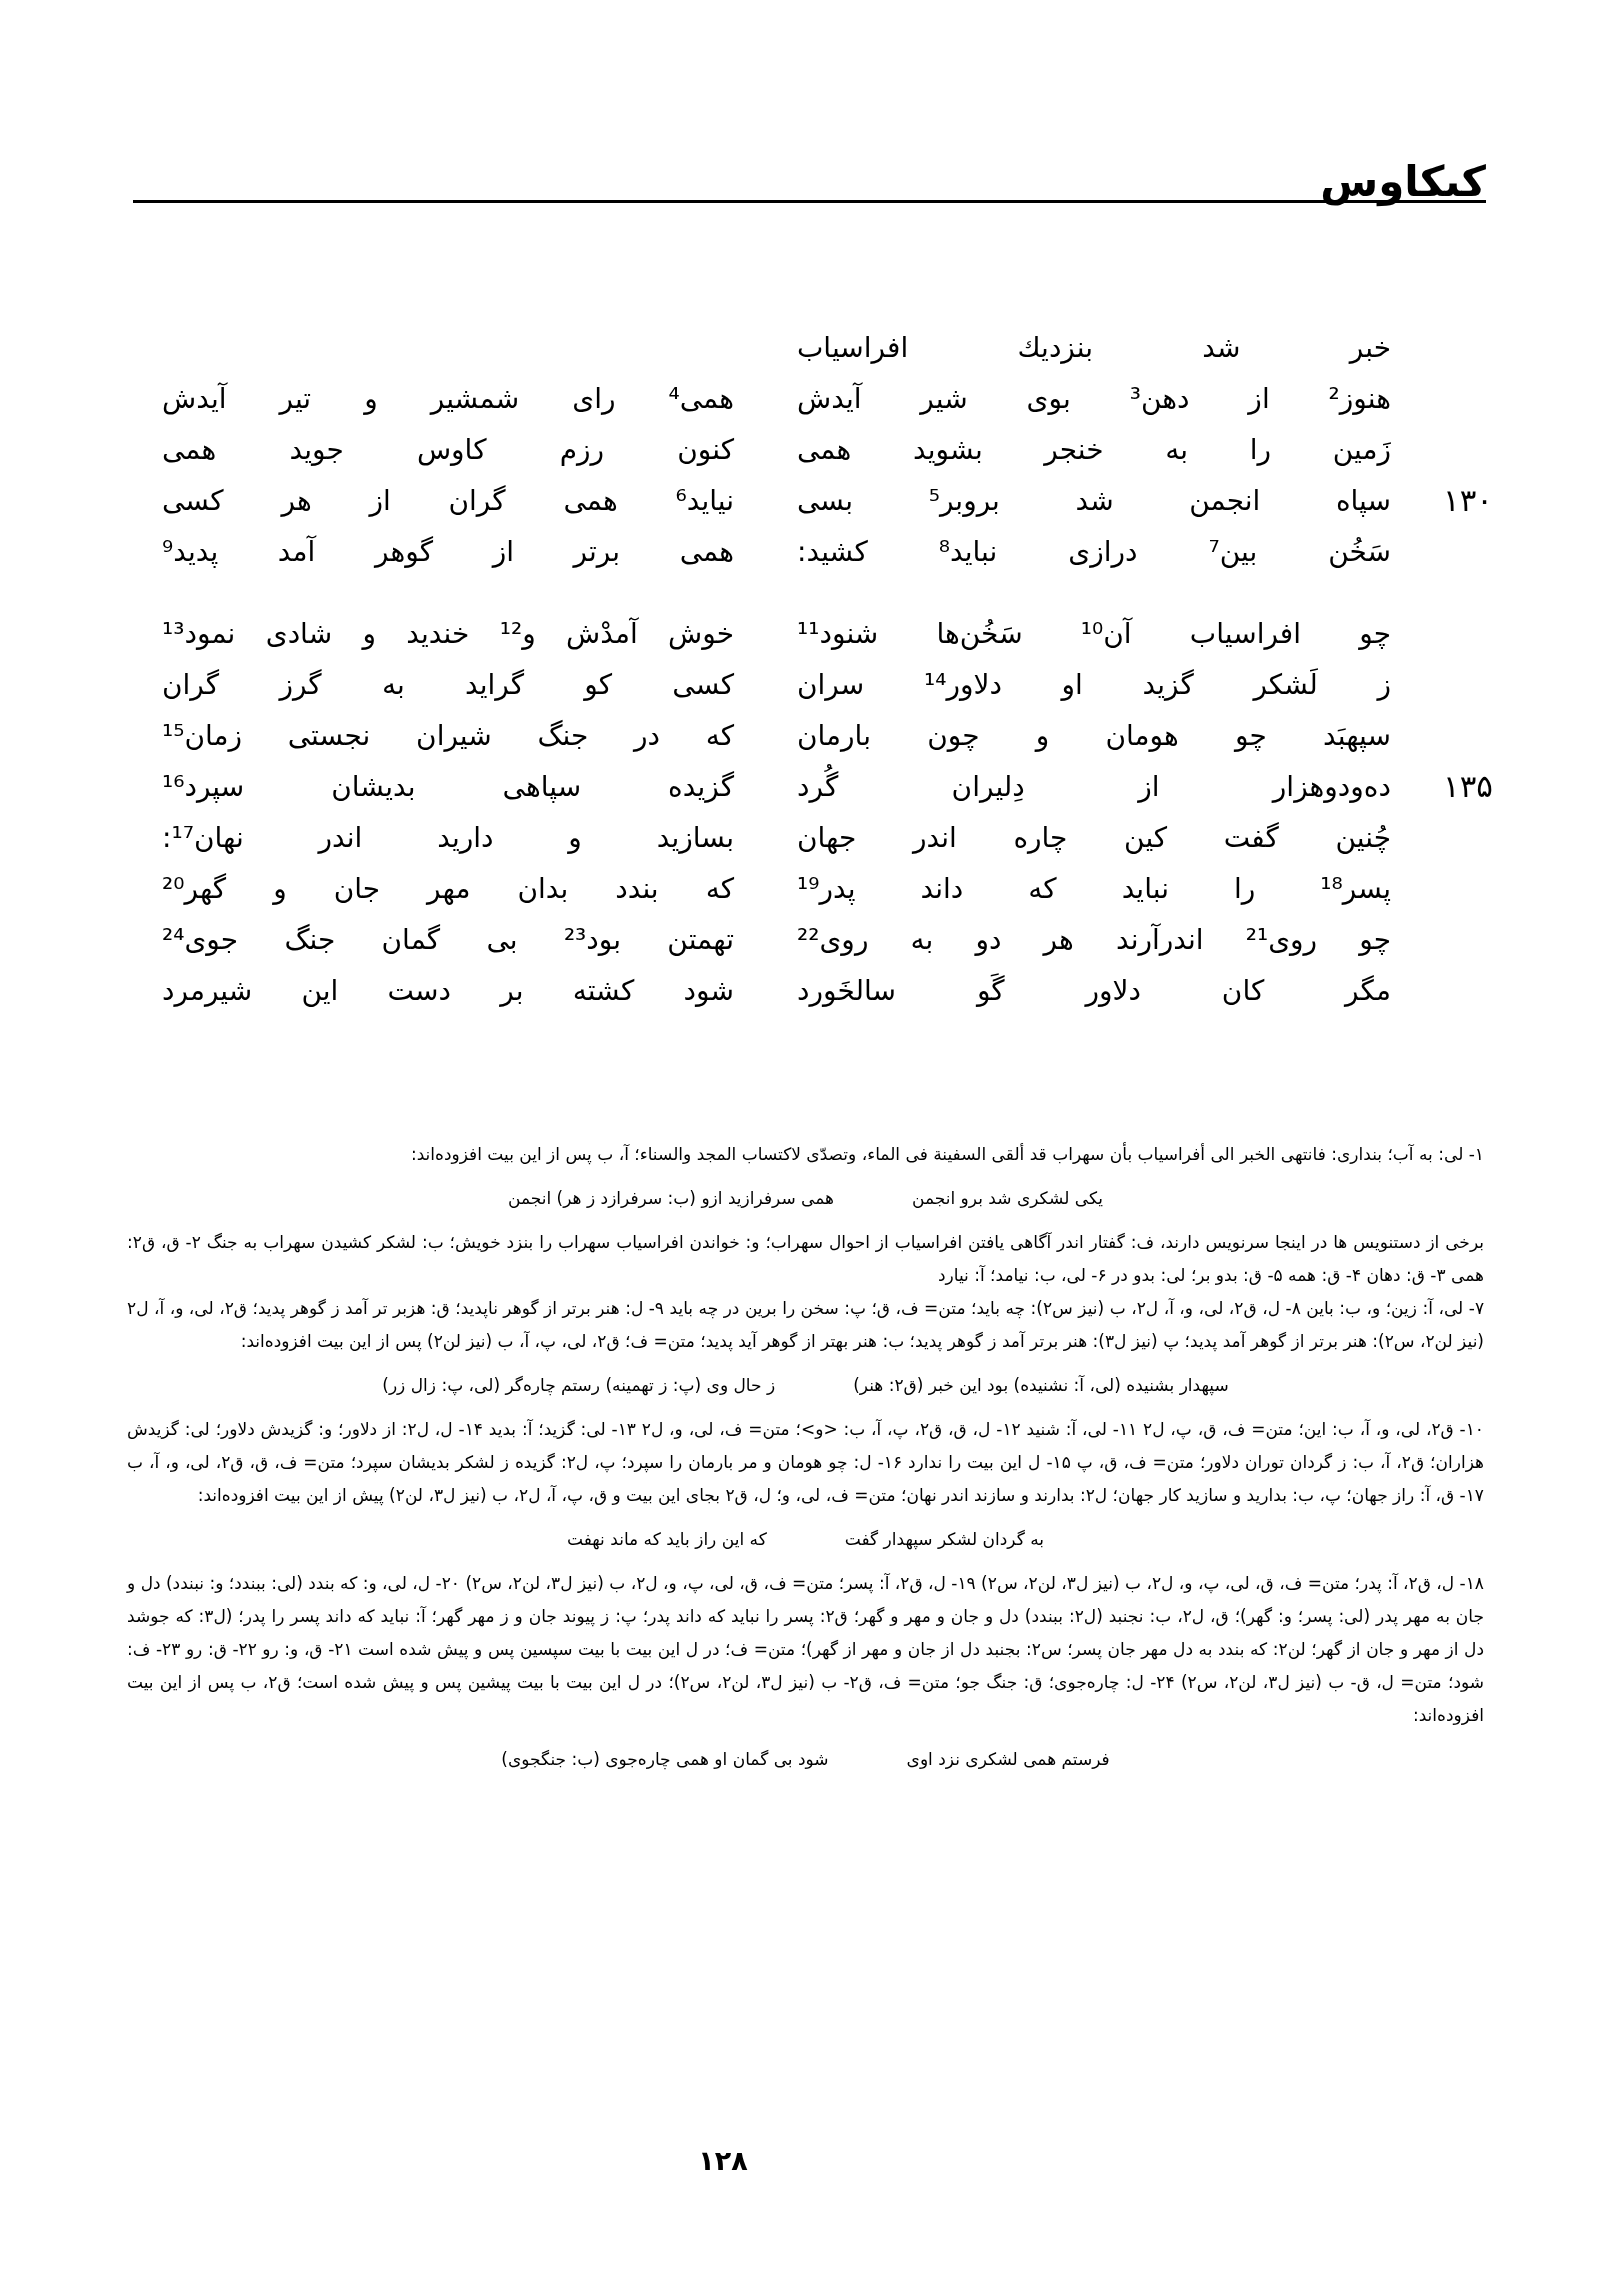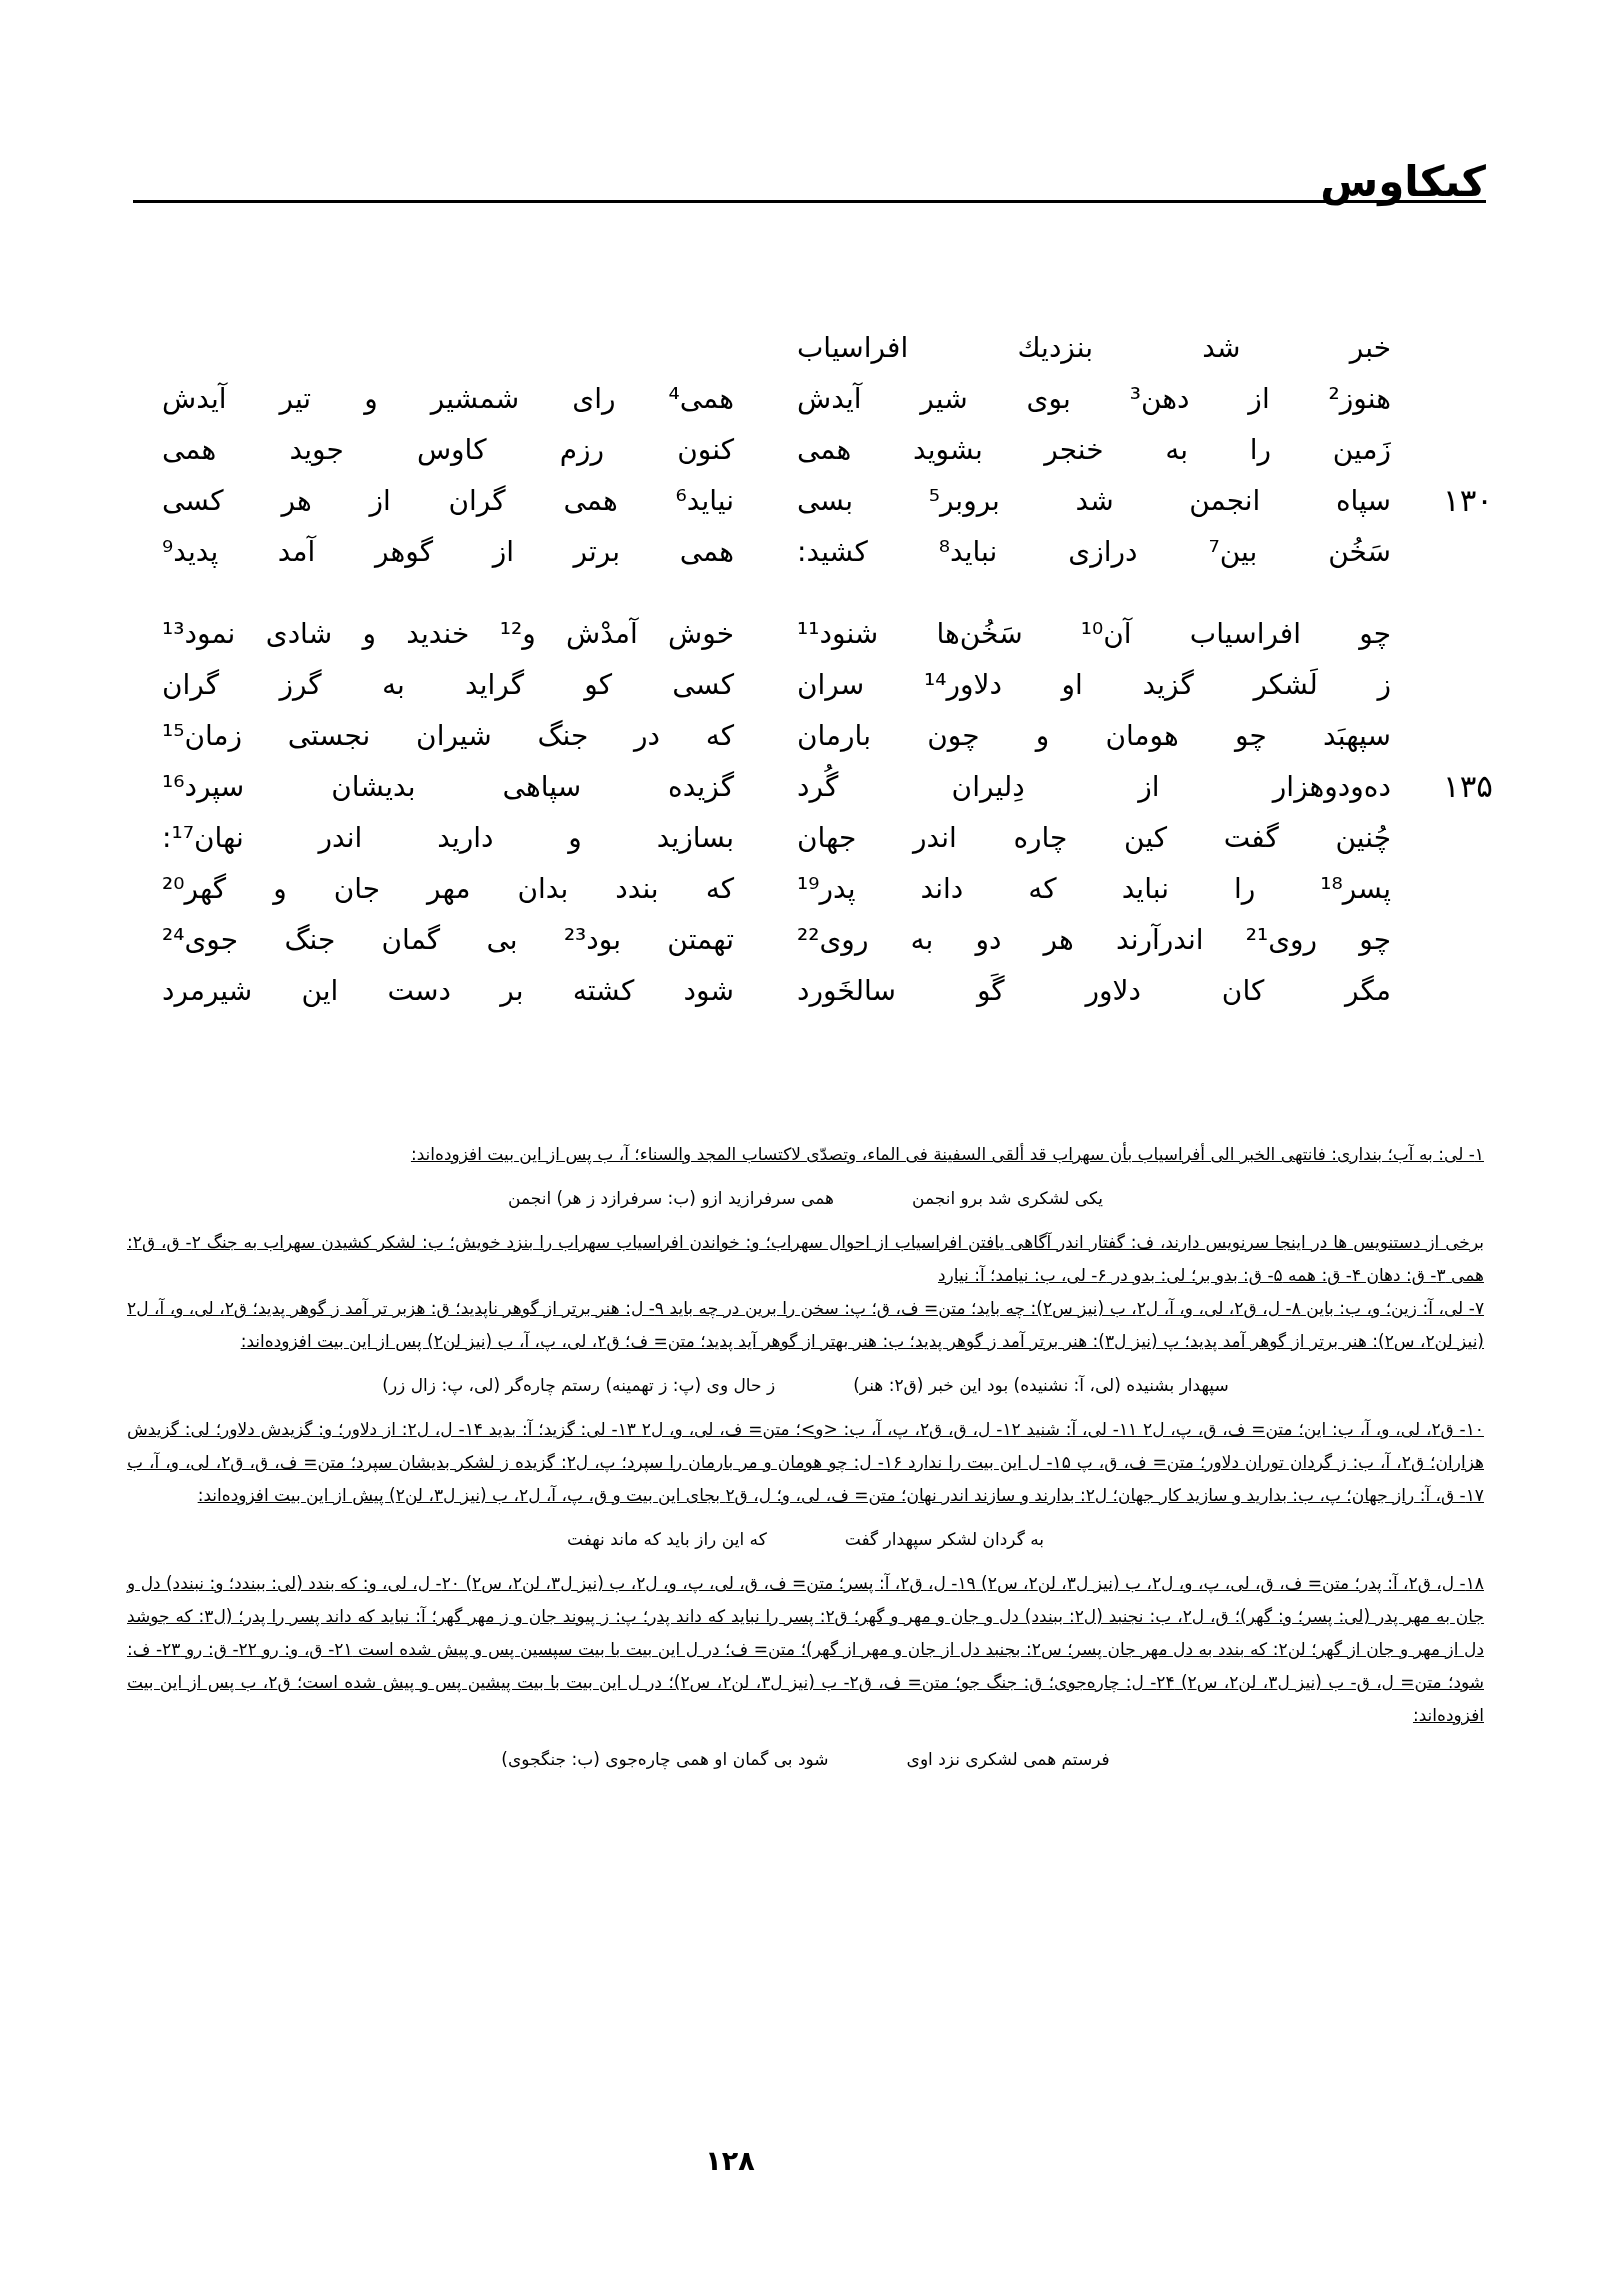--- a/index.html
+++ b/index.html
@@ -29,27 +29,27 @@
   .hemi-right { right: 219px; width: 594px; }
   .hemi-left { right: 876px; width: 572px; }
   .verse-num {
     position: absolute; right: 117px; top: 0; font-size: 31px; line-height: 51px;
   }
   .stanza-gap { height: 31px; }
   .footnotes {
     position: absolute; top: 1138px; left: 127px; width: 1357px;
     direction: rtl; font-size: 17px; line-height: 33px; text-align: justify;
   }
-  .fn-para { margin: 0; text-decoration: underline; }
+  .fn-para { margin: 0; }
   .fn-verse {
     direction: rtl; text-align: center; font-size: 17px; line-height: 35px;
     display: flex; justify-content: center; gap: 78px; margin: 10px 0;
   }
   .page-number {
-    position: absolute; top: 2145px; left: 8px; width: 1444px; text-align: center;
+    position: absolute; top: 2145px; left: 1px; width: 1444px; text-align: center;
     font-size: 27px; font-weight: bold;
   }
 </style>
 </head>
 <body>
 
 <div class="header-title">کیکاوس</div>
 <div class="header-rule"></div>
 
 <div class="verses">

